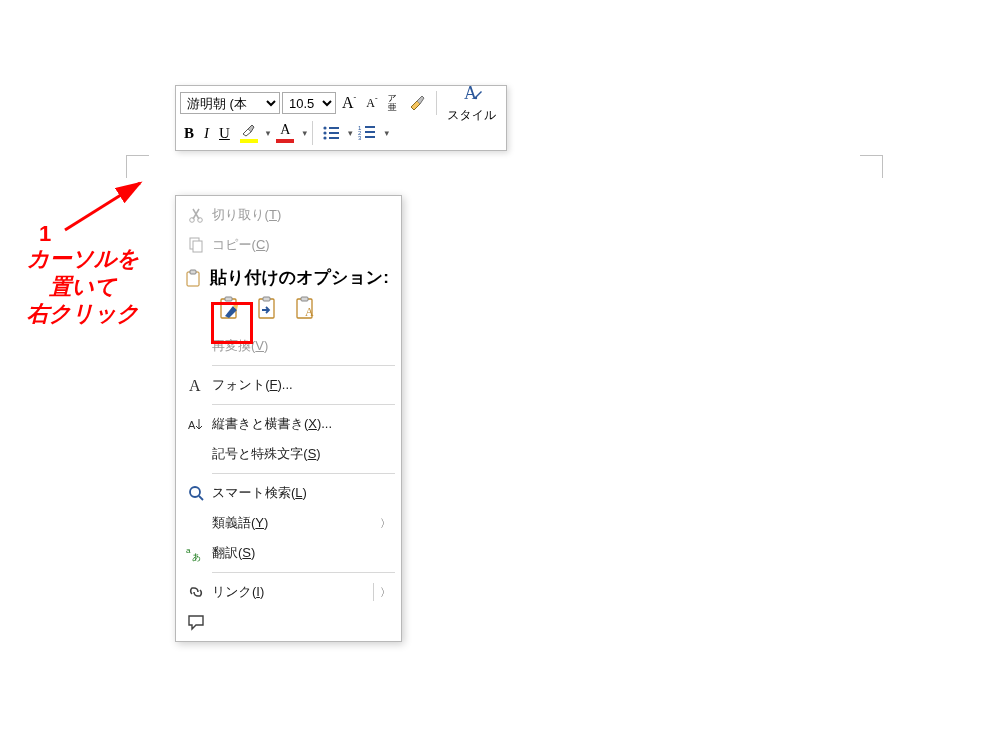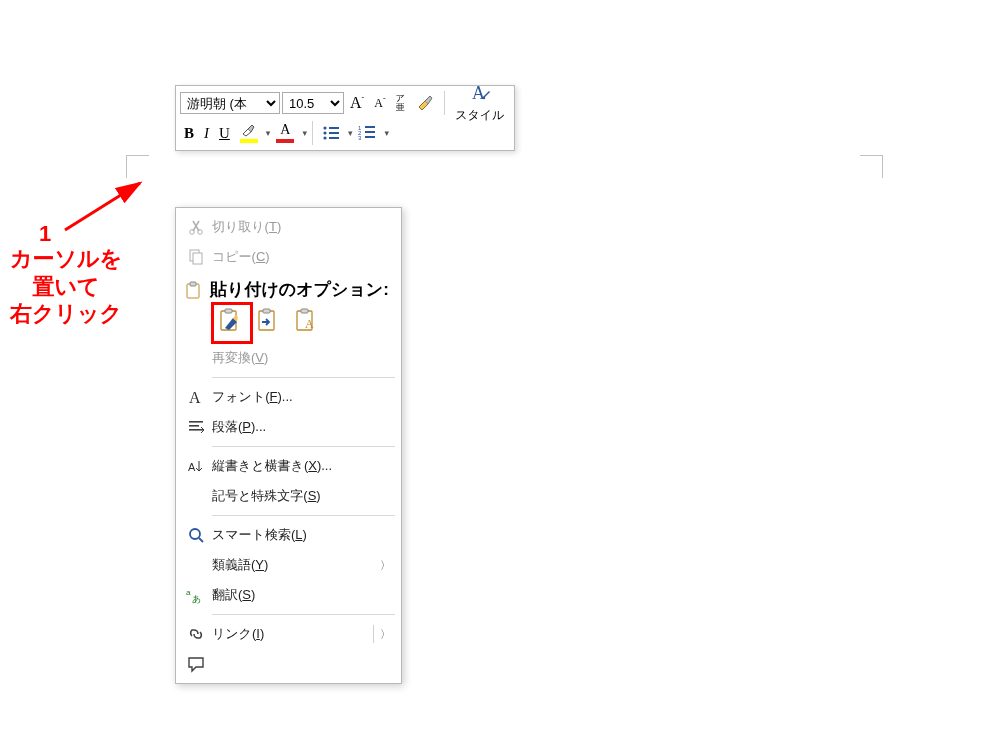--- a/index.html
+++ b/index.html
@@ -16,21 +16,21 @@
   }
   .corner.tl{left:126px;top:155px;border-top:1px solid #c0c0c0;border-left:1px solid #c0c0c0;}
   .corner.tr{left:860px;top:155px;border-top:1px solid #c0c0c0;border-right:1px solid #c0c0c0;}
 
   
   .ann{
     position:absolute;color:#ff0000;font-weight:bold;font-size:22px;
     line-height:1.25;text-align:center;white-space:pre; 
   }
   .ann-1{left:39px;top:220px;}
-  .ann-text{left:10px;top:245px;}
+  .ann-text{left:27px;top:245px;font-style:italic;}
   .ann-2{left:198px;top:300px;}
 
   
   .arrow{position:absolute;left:55px;top:175px;pointer-events:none;}
 
   
   .mini-toolbar{
     position:absolute;left:175px;top:85px;
     border:1px solid #b8b8b8;background:#ffffff;
     box-shadow:2px 2px 6px rgba(0,0,0,0.15);
@@ -41,21 +41,21 @@
   .sep{width:1px;height:24px;background:#d0d0d0;margin:0 3px;}
   .ctl{
     height:24px;display:flex;align-items:center;justify-content:center;
     padding:0 4px;border-radius:2px;
   }
   select.combo{
     height:22px;border:1px solid #ababab;font-size:13px;background:#fff;
     padding:0 2px;
   }
   select.combo.font{width:100px;}
-  select.combo.size{width:62px;}
+  select.combo.size{width:54px;}
   .btn-label{font-family:"Times New Roman",serif;}
   .bold{font-weight:bold;font-size:15px;}
   .italic{font-style:italic;font-size:15px;}
   .underline{text-decoration:underline;font-size:15px;}
   .hl-swatch{width:18px;height:4px;background:#ffff00;margin-top:2px;}
   .fc-swatch{width:18px;height:4px;background:#e02020;margin-top:2px;}
   .dd-caret{margin-left:2px;font-size:9px;color:#555;}
   .stack{display:flex;flex-direction:column;align-items:center;line-height:1;}
   svg{display:block;}
 
@@ -64,21 +64,20 @@
     width:52px;height:52px;font-size:12px;
   }
   .style-btn svg{margin-bottom:2px;}
 
   
   .context-menu{
     position:absolute;left:175px;top:195px;width:225px;
     border:1px solid #b8b8b8;background:#ffffff;
     box-shadow:2px 2px 8px rgba(0,0,0,0.2);
     padding:4px 0;
-    margin-top:12px;
   }
   .menu-item{
     display:flex;align-items:center;height:30px;
     padding:0 10px 0 6px;position:relative;
   }
   .menu-item.enabled{color:#202020;}
   .menu-item.disabled{color:#9a9a9a;}
   .menu-icon{width:28px;display:flex;justify-content:center;}
   .menu-label{flex:1;padding-left:2px;}
   .menu-label u{text-decoration:underline;}
@@ -279,31 +278,20 @@
 
   <div class="menu-item enabled">
     <span class="menu-icon">
       <svg width="18" height="18">
           <text x="2" y="15" font-family="Times New Roman" font-size="16" fill="#303030">A</text>
         </svg>
     </span>
     <span class="menu-label"><span>フォント(<u>F</u>)...</span></span>
   </div>
 
-  <div class="menu-item enabled">
-    <span class="menu-icon">
-      <svg width="18" height="18">
-        <rect x="2" y="3" width="14" height="1.6" fill="#404040"></rect>
-        <rect x="2" y="7" width="10" height="1.6" fill="#404040"></rect>
-        <rect x="2" y="11" width="14" height="1.6" fill="#404040"></rect>
-        <path d="M14 9 L17 12 L14 15" stroke="#404040" fill="none"></path>
-      </svg>
-    </span>
-    <span class="menu-label"><span>段落(<u>P</u>)...</span></span>
-  </div>
 
   <div class="menu-sep"></div>
 
   <div class="menu-item enabled">
     <span class="menu-icon">
       <svg width="18" height="18">
           <text x="1" y="14" font-size="11" fill="#303030">A</text>
           <path d="M12 4 L12 14 M9 11 L12 14 L15 11" stroke="#303030" fill="none"></path>
         </svg>
     </span>

